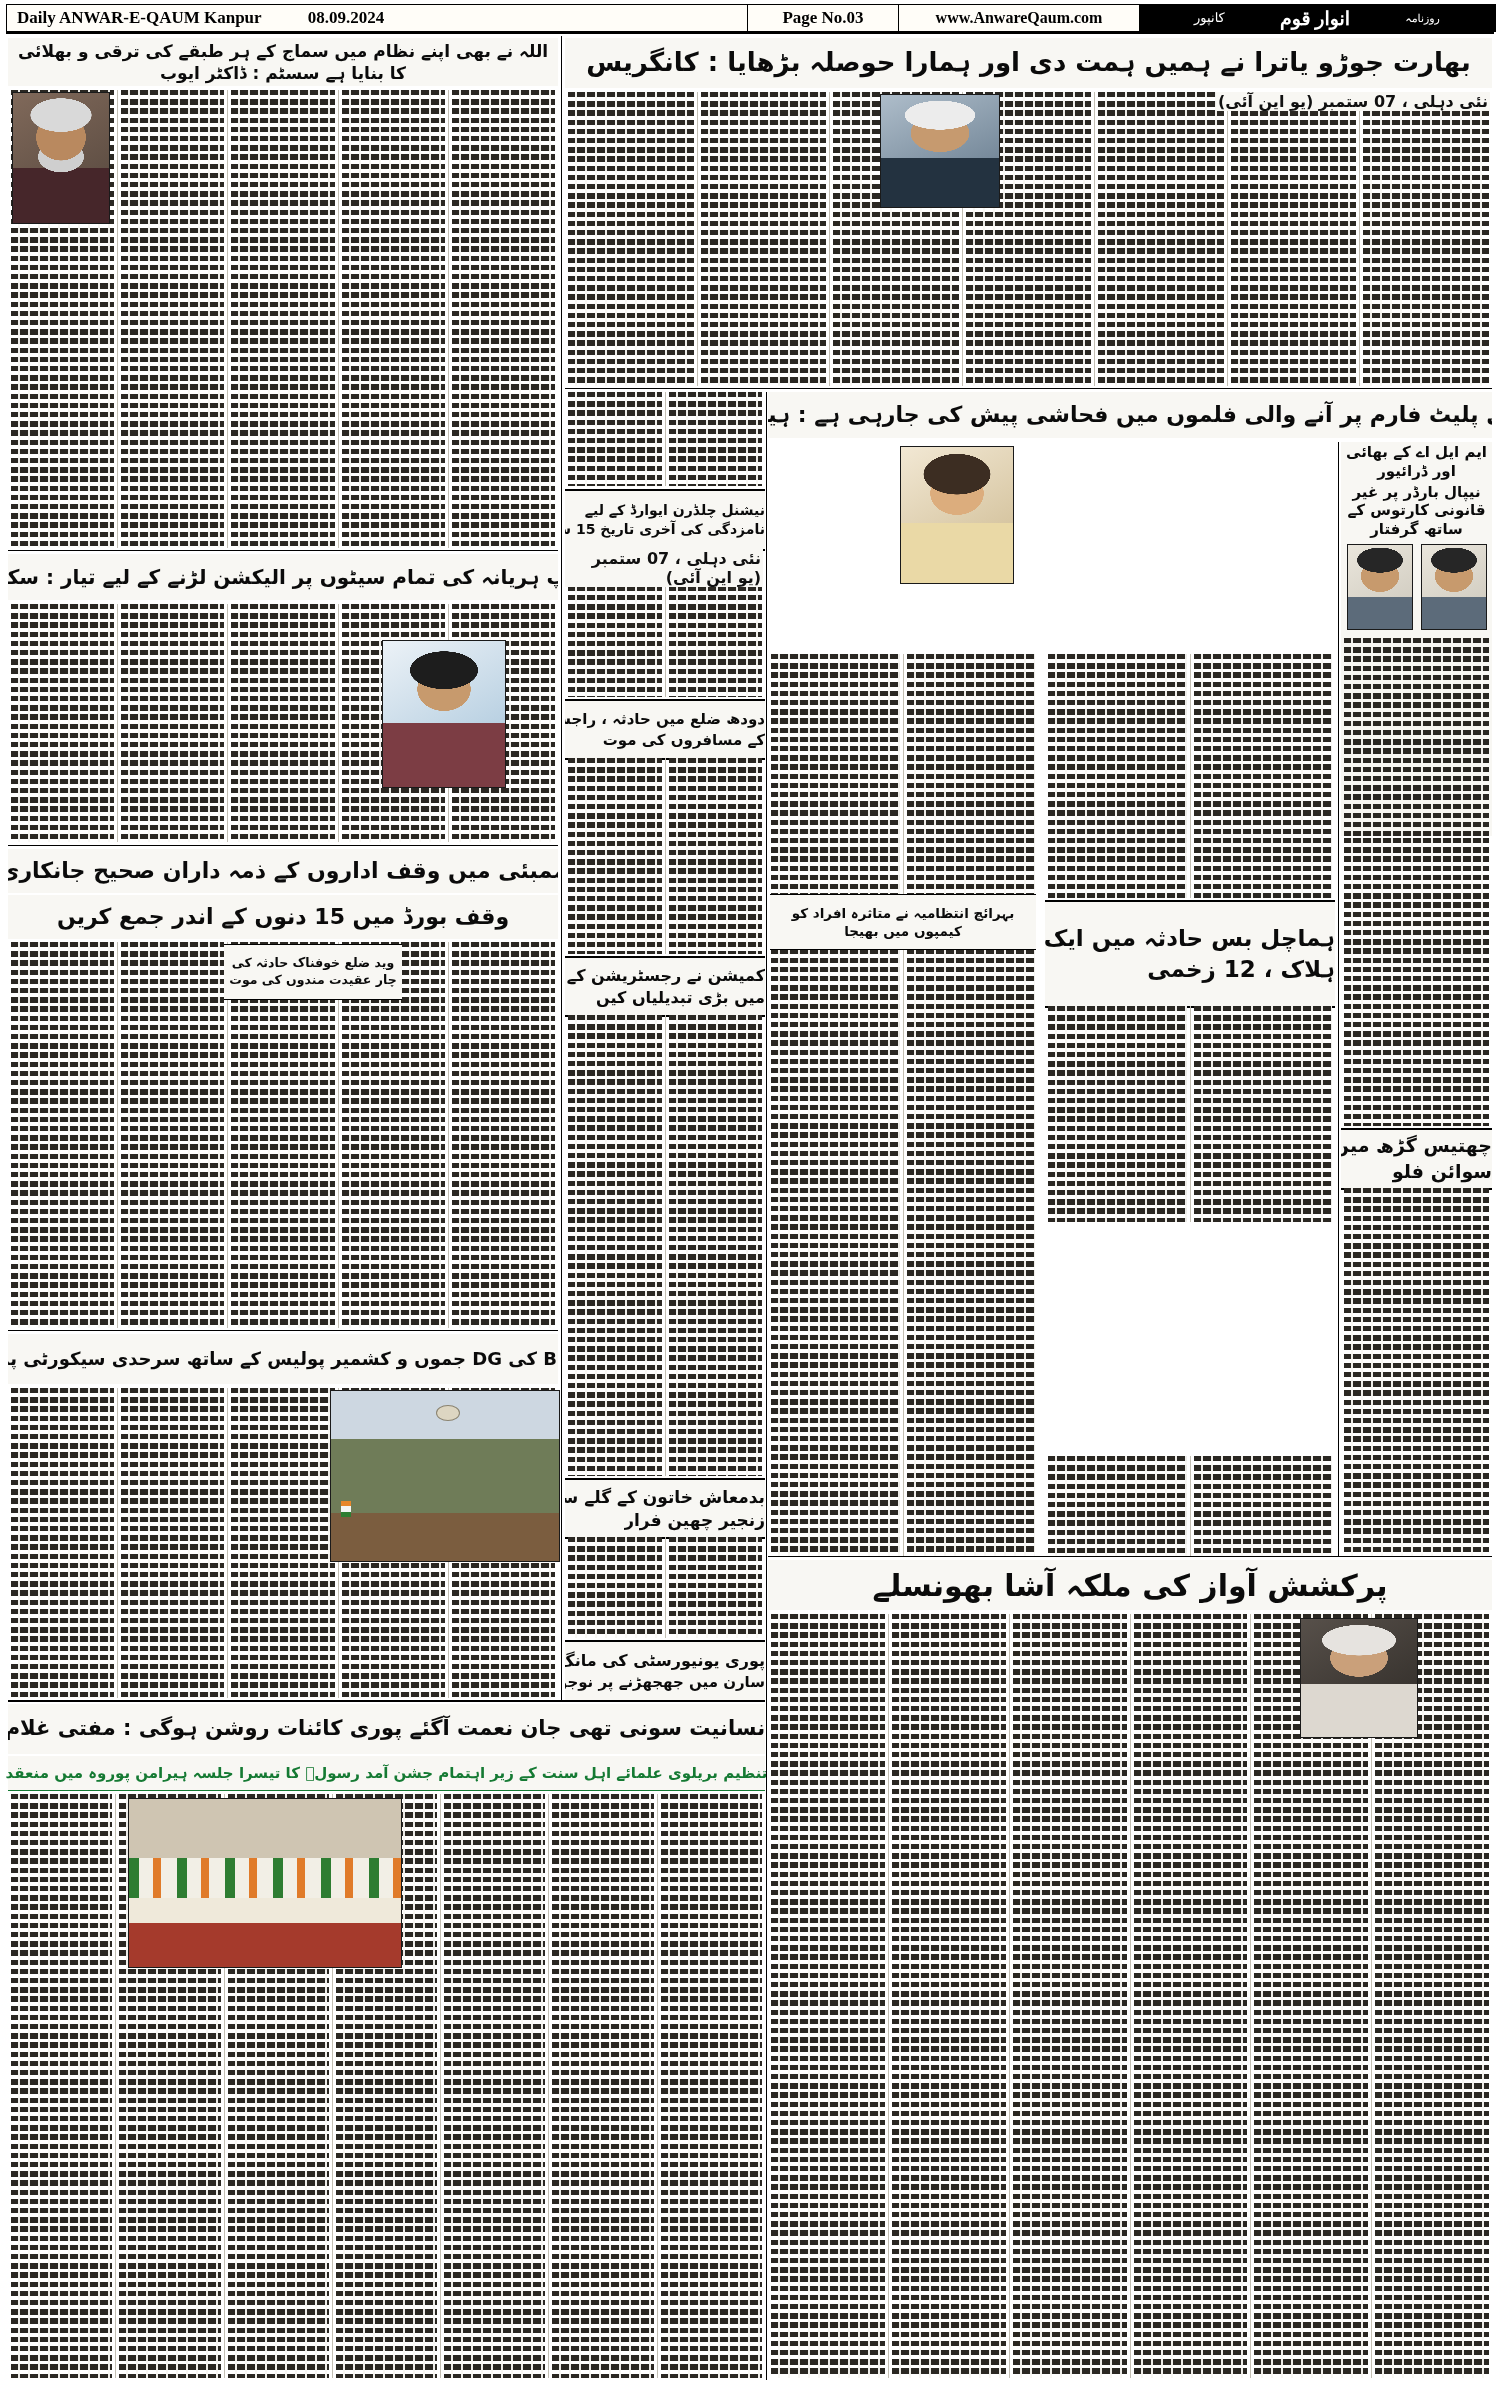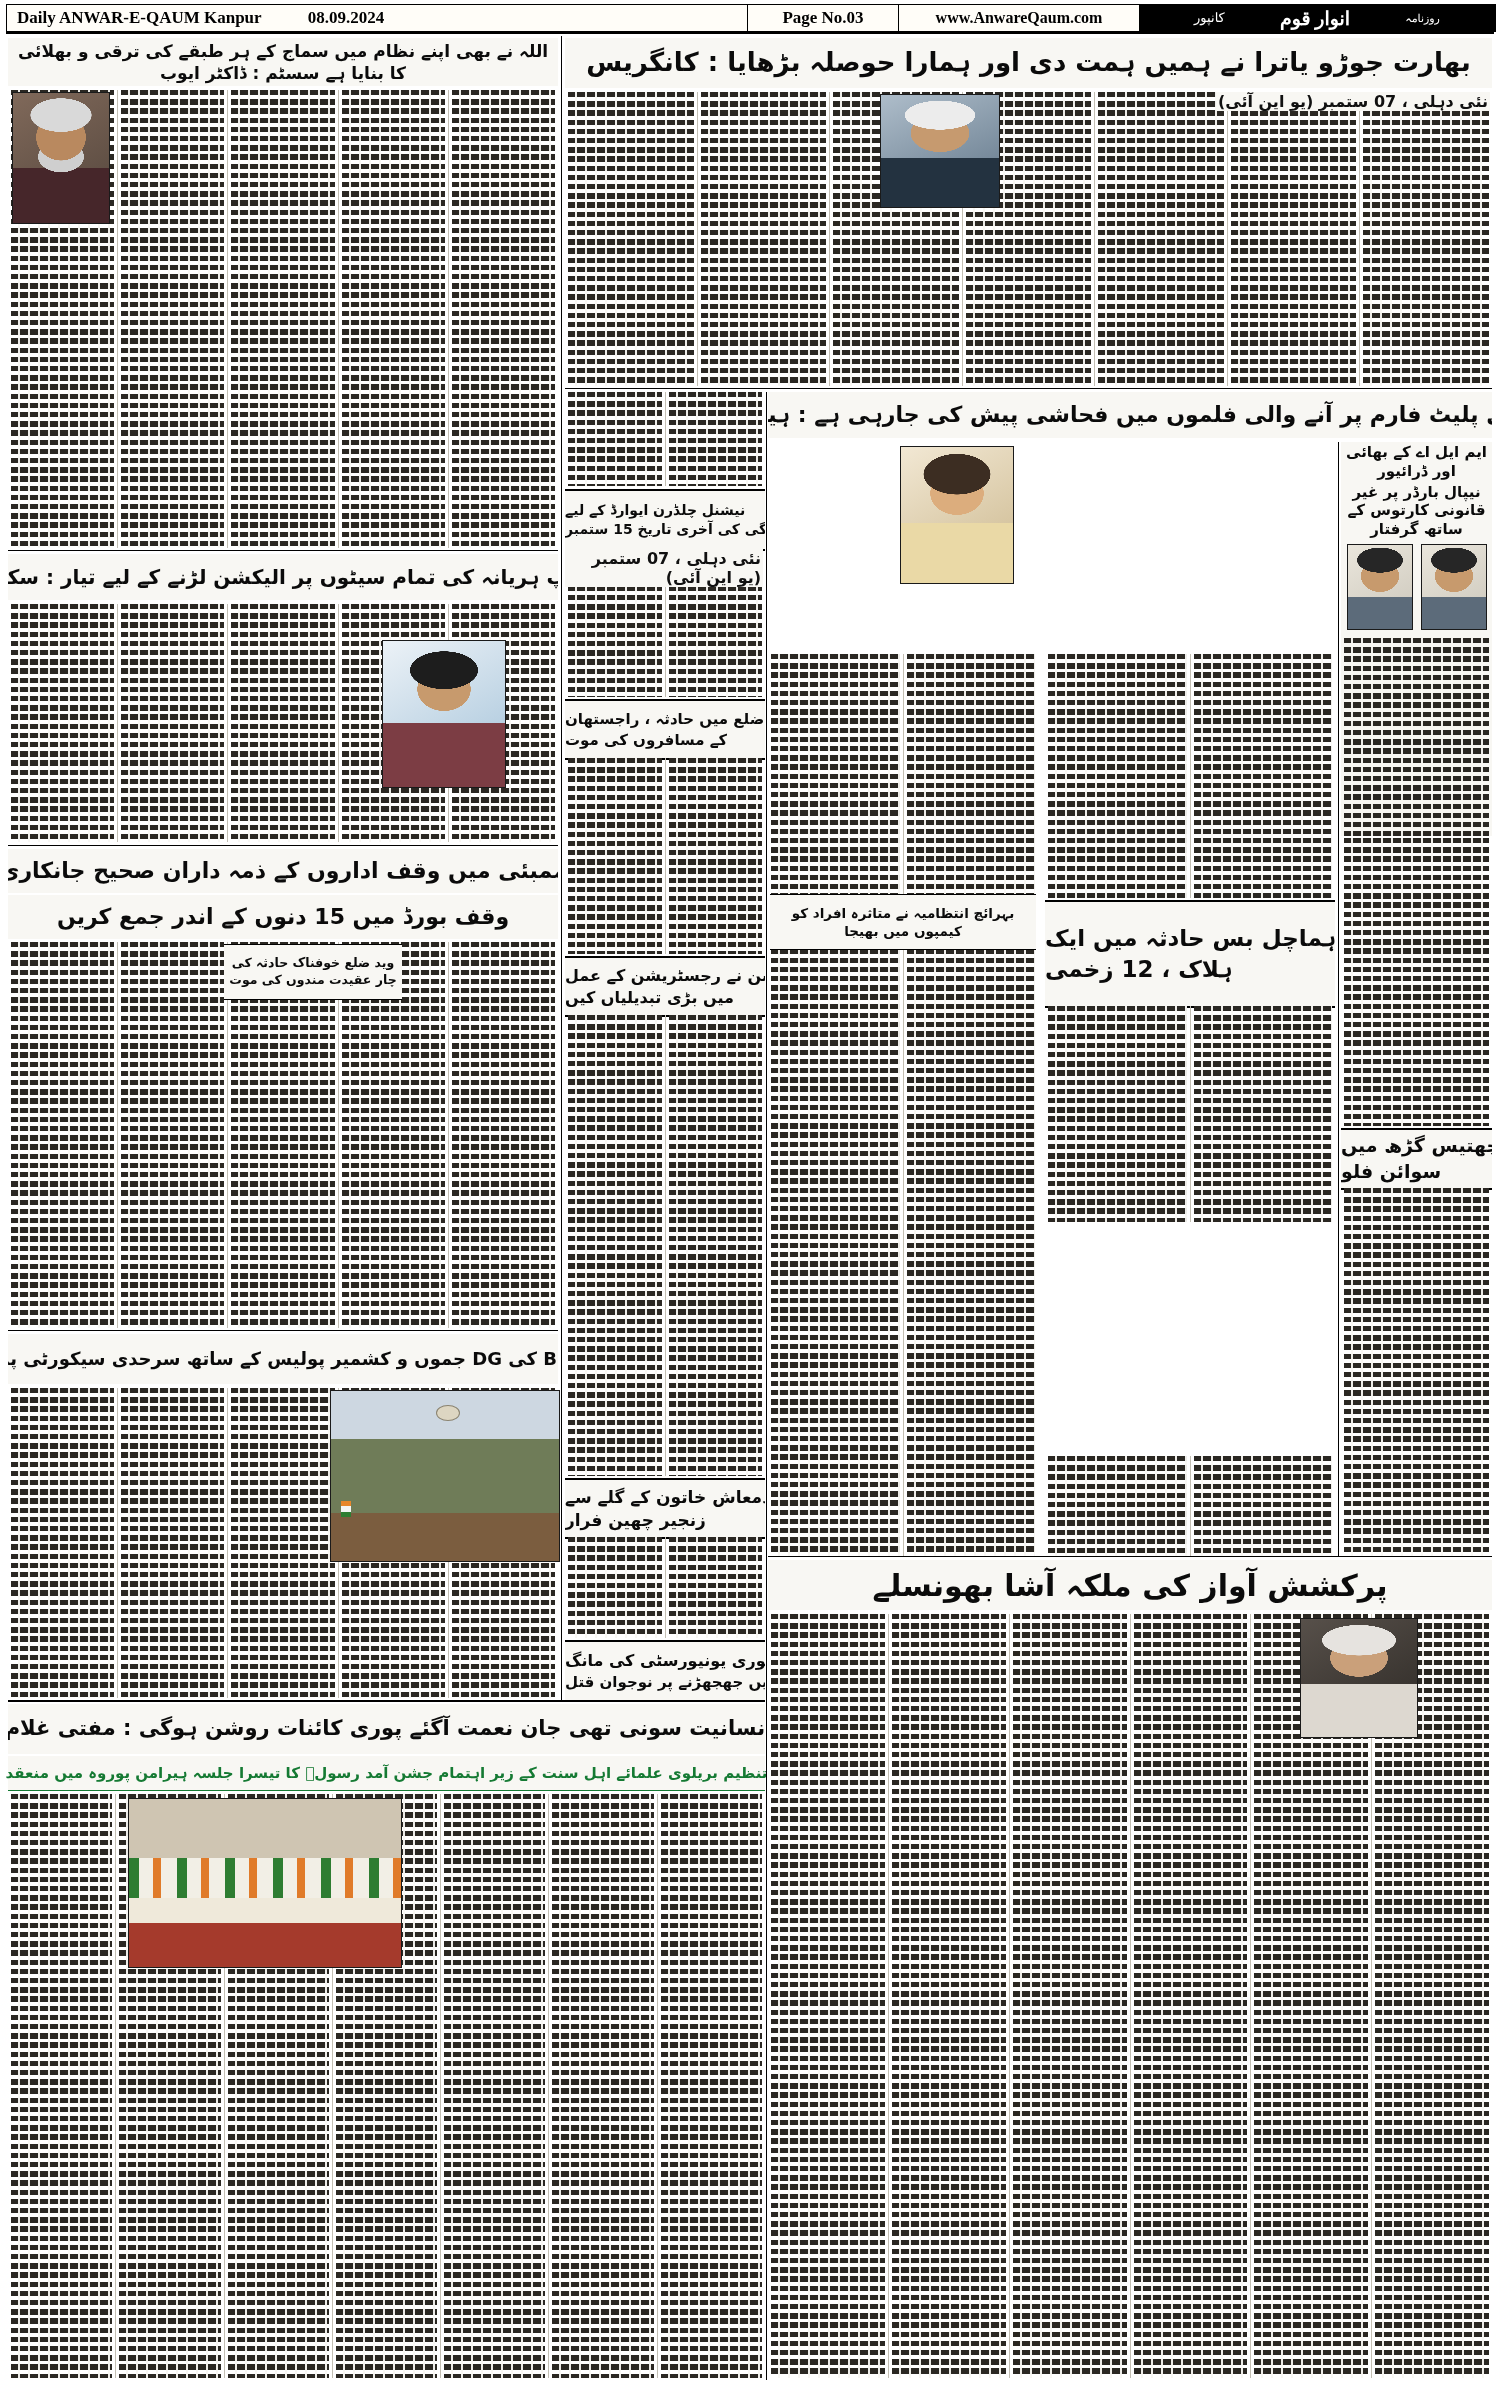--- a/index.html
+++ b/index.html
@@ -21,21 +21,21 @@
   
   .cols{display:flex;direction:rtl}
   .col{flex:1;border-left:1px solid #c3bfb4;padding:0 3px;background-clip:content-box;
     background-image:
       repeating-linear-gradient(90deg, rgba(248,247,243,0.95) 0 1.6px, rgba(248,247,243,0) 1.6px 10px),
       repeating-linear-gradient(180deg, #2a2722 0 5.4px, rgba(42,39,34,0) 5.4px 9.2px)}
   .cols > .col:last-child{border-left:none}
   
   .hl{font-weight:bold;color:#0b0b0b;direction:rtl;text-align:center;display:flex;align-items:center;justify-content:center;line-height:1.3;overflow:hidden;background:#f8f7f3}
   .one{white-space:nowrap}
-  .hl2{display:flex;flex-direction:column;align-items:flex-start;justify-content:center;overflow:hidden;background:#f8f7f3}
+  .hl2{display:flex;flex-direction:column;align-items:flex-end;justify-content:center;overflow:hidden;background:#f8f7f3}
   .hl-line{font-weight:bold;color:#0b0b0b;direction:rtl;text-align:center;line-height:1.35;white-space:nowrap;overflow:hidden}
   .boxed{border-top:2px solid #000;border-bottom:2px solid #000}
   .dateline{position:absolute;top:0;right:2px;z-index:3;background:#f8f7f3;direction:rtl;font-size:16px;font-weight:bold;padding:0 2px;color:#111}
   .inset-sub{position:absolute;z-index:3;background:#f8f7f3;border-top:1.5px solid #000;border-bottom:1.5px solid #000;font-weight:bold;direction:rtl;text-align:center;display:flex;align-items:center;justify-content:center;line-height:1.35;color:#0b0b0b}
   .green-sub{color:#157a33;font-weight:bold;direction:rtl;text-align:center;display:flex;align-items:center;justify-content:center;font-size:15px;border-bottom:1px solid #157a33;background:#f8f7f3}
   
   .photo{position:absolute;z-index:2;border:1px solid #1a1a1a;background-color:#b8b2a6}
   .ph-ayub{background-image:
     radial-gradient(32% 13% at 50% 17%, #d9d9d9 0 99%, rgba(0,0,0,0) 100%),
     radial-gradient(26% 18% at 50% 34%, #b9895f 0 99%, rgba(0,0,0,0) 100%),

